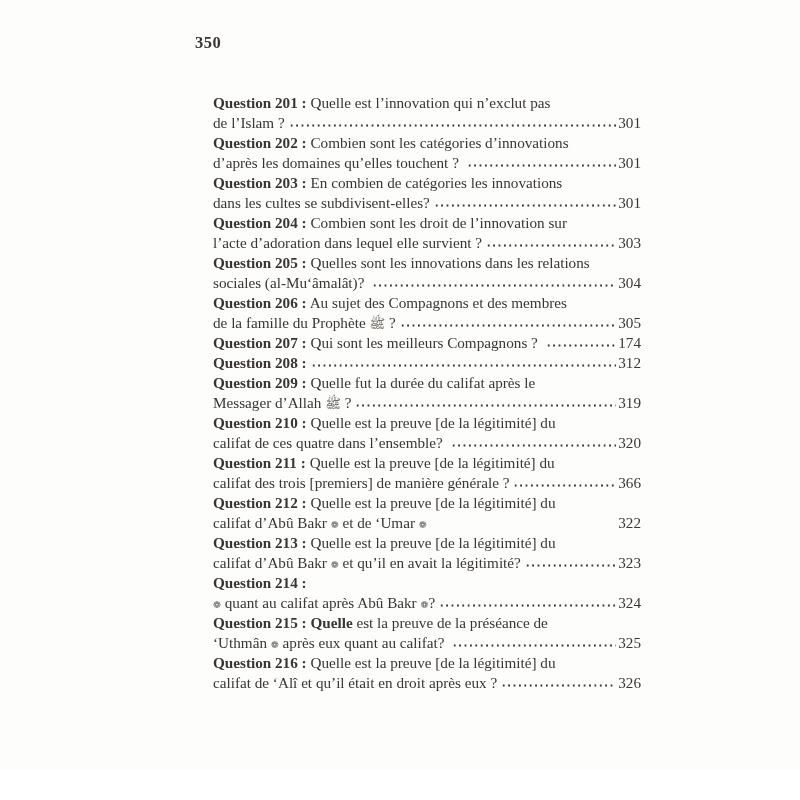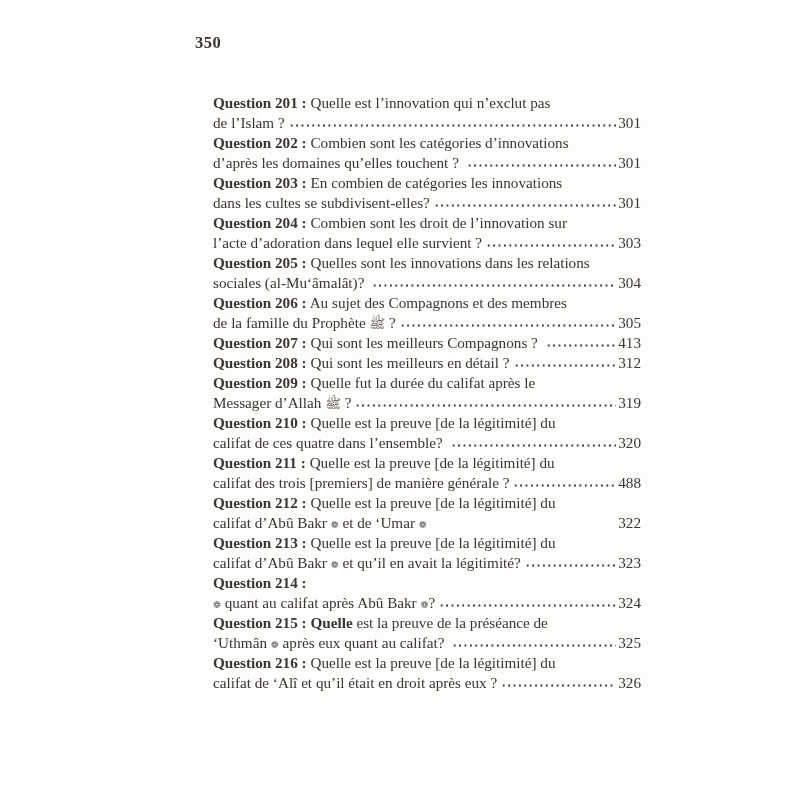--- a/index.html
+++ b/index.html
@@ -73,28 +73,28 @@
       <div class="line"><span class="b">Question 202 :</span><span> Combien sont les catégories d’innovations</span></div>
       <div class="line"><span>d’après les domaines qu’elles touchent ? </span><span class="leader dotted"></span><span class="num">301</span></div>
       <div class="line"><span class="b">Question 203 :</span><span> En combien de catégories les innovations</span></div>
       <div class="line"><span>dans les cultes se subdivisent-elles?</span><span class="leader dotted"></span><span class="num">301</span></div>
       <div class="line"><span class="b">Question 204 :</span><span> Combien sont les droit de l’innovation sur</span></div>
       <div class="line"><span>l’acte d’adoration dans lequel elle survient ?</span><span class="leader dotted"></span><span class="num">303</span></div>
       <div class="line"><span class="b">Question 205 :</span><span> Quelles sont les innovations dans les relations</span></div>
       <div class="line"><span>sociales (</span><span class="i">al-Mu‘âmalât</span><span>)? </span><span class="leader dotted"></span><span class="num">304</span></div>
       <div class="line"><span class="b">Question 206 :</span><span> Au sujet des Compagnons et des membres</span></div>
       <div class="line"><span>de la famille du Prophète </span><span class="glyph g-saw">ﷺ</span><span> ?</span><span class="leader dotted"></span><span class="num">305</span></div>
-      <div class="line"><span class="b">Question 207 :</span><span> Qui sont les meilleurs Compagnons ? </span><span class="leader dotted"></span><span class="num">413</span></div>
-      <div class="line"><span class="b">Question 208 :</span><span> Qui sont les meilleurs en détail ?</span><span class="leader dotted"></span><span class="num">312</span></div>
+      <div class="line"><span class="b">Question 207 :</span><span> Qui sont les meilleurs Compagnons ? </span><span class="leader dotted"></span><span class="num">174</span></div>
+      <div class="line"><span class="b">Question 208 :</span><span class="leader dotted"></span><span class="num">312</span></div>
       <div class="line"><span class="b">Question 209 :</span><span> Quelle fut la durée du califat après le</span></div>
       <div class="line"><span>Messager d’Allah </span><span class="glyph g-saw">ﷺ</span><span> ?</span><span class="leader dotted"></span><span class="num">319</span></div>
       <div class="line"><span class="b">Question 210 :</span><span> Quelle est la preuve [de la légitimité] du</span></div>
       <div class="line"><span>califat de ces quatre dans l’ensemble? </span><span class="leader dotted"></span><span class="num">320</span></div>
       <div class="line"><span class="b">Question 211 :</span><span> Quelle est la preuve [de la légitimité] du</span></div>
-      <div class="line"><span>califat des trois [premiers] de manière générale ?</span><span class="leader dotted"></span><span class="num">488</span></div>
+      <div class="line"><span>califat des trois [premiers] de manière générale ?</span><span class="leader dotted"></span><span class="num">366</span></div>
       <div class="line"><span class="b">Question 212 :</span><span> Quelle est la preuve [de la légitimité] du</span></div>
       <div class="line"><span>califat d’Abû Bakr </span><span class="glyph g-ra">❁</span><span> et de ‘Umar </span><span class="glyph g-ra">❁</span><span class="leader"></span><span class="num">322</span></div>
       <div class="line"><span class="b">Question 213 :</span><span> Quelle est la preuve [de la légitimité] du</span></div>
       <div class="line"><span>califat d’Abû Bakr </span><span class="glyph g-ra">❁</span><span> et qu’il en avait la légitimité?</span><span class="leader dotted"></span><span class="num">323</span></div>
       <div class="line"><span class="b">Question 214 :</span></div>
       <div class="line"><span class="glyph g-ra">❁</span><span> quant au califat après Abû Bakr </span><span class="glyph g-ra">❁</span><span>?</span><span class="leader dotted"></span><span class="num">324</span></div>
       <div class="line"><span class="b">Question 215 : Quelle</span><span> est la preuve de la préséance de</span></div>
       <div class="line"><span>‘Uthmân </span><span class="glyph g-ra">❁</span><span> après eux quant au califat? </span><span class="leader dotted"></span><span class="num">325</span></div>
       <div class="line"><span class="b">Question 216 :</span><span> Quelle est la preuve [de la légitimité] du</span></div>
       <div class="line"><span>califat de ‘Alî et qu’il était en droit après eux ?</span><span class="leader dotted"></span><span class="num">326</span></div>

